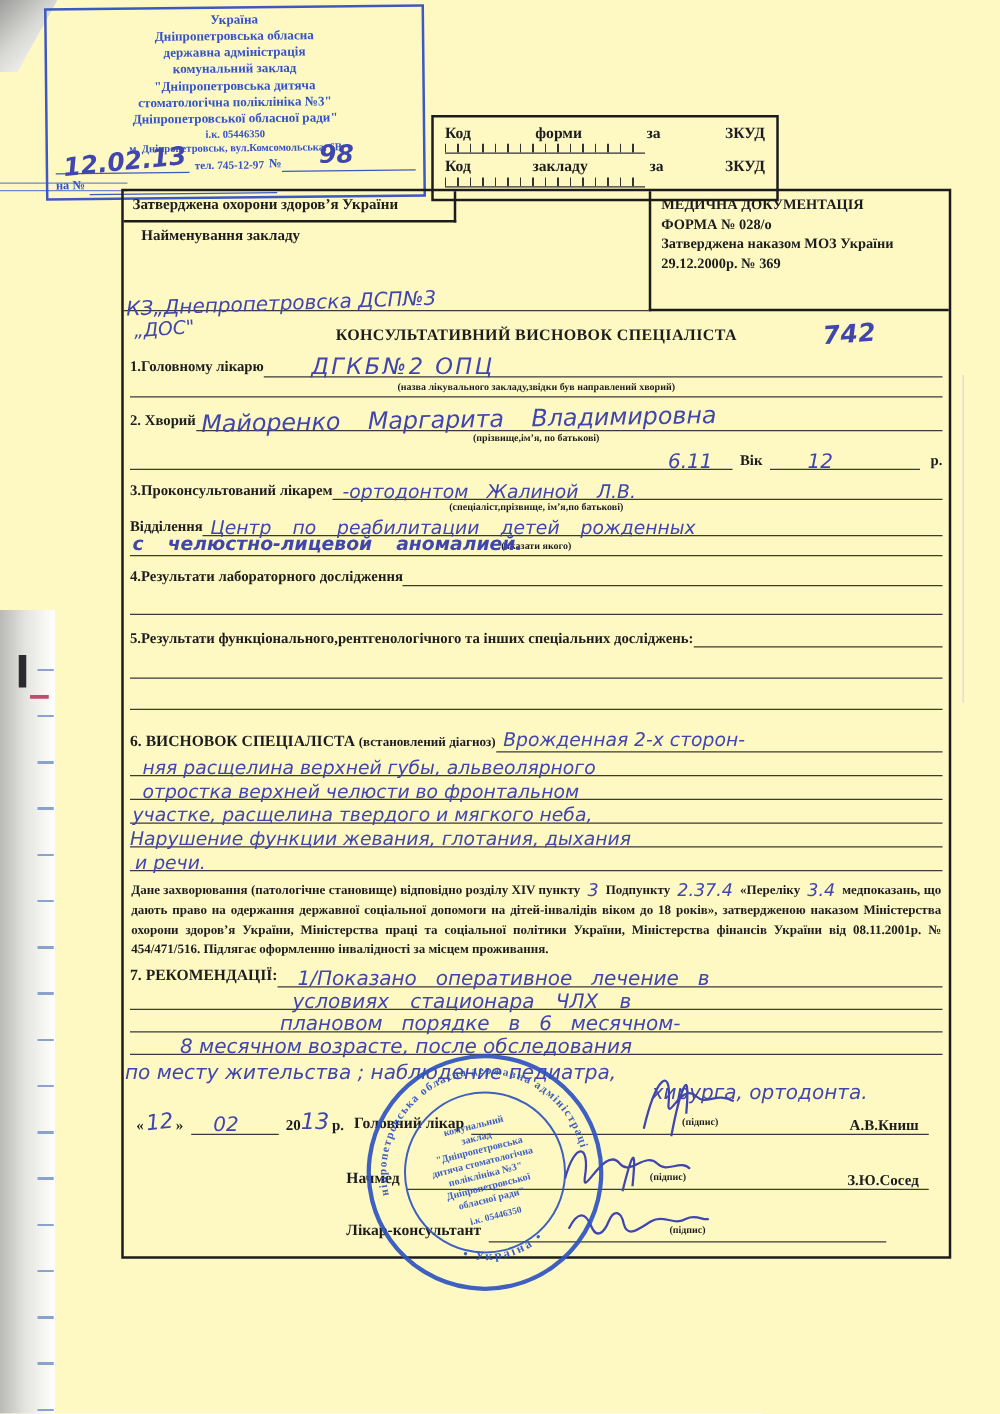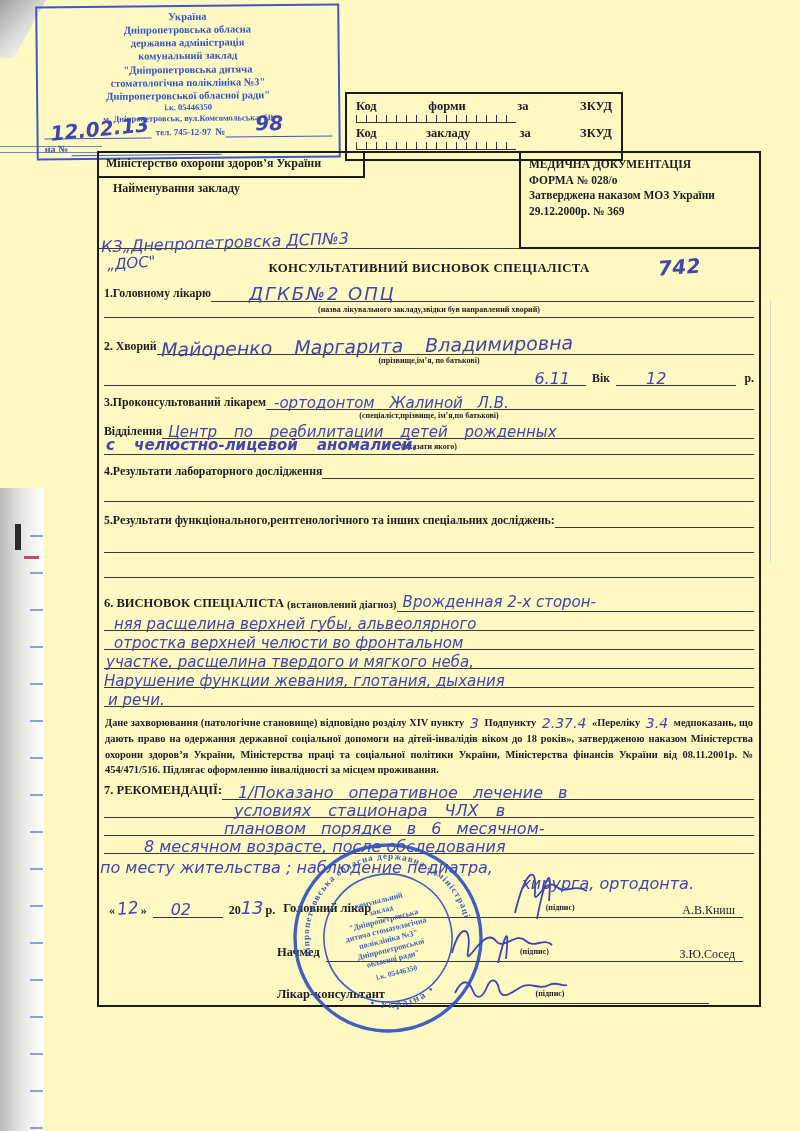--- a/index.html
+++ b/index.html
@@ -54,32 +54,32 @@
   .title{ text-align:center;font-weight:bold;font-size:12.8px;letter-spacing:.3px;margin-top:12px;position:relative;}
   .title .hw-num{position:absolute;right:58px;top:-6px;font-size:20px;transform:rotate(-4deg);}
   .row{display:flex;align-items:flex-end;margin:0 5px;position:relative;}
   .lbl{font-weight:bold;font-size:11.8px;white-space:nowrap;line-height:1.4;}
   .fill{flex:1;border-bottom:1px solid #3a3a3a;position:relative;height:17px;}
   .fill>.hw{position:absolute;bottom:-3px;left:12px;}
   .caption{ text-align:center;font-weight:bold;font-size:8px;line-height:1.4;margin:0 5px;position:relative;}
   .capline{border-bottom:1px solid #3a3a3a;height:13px;}
   .emptyline{border-bottom:1px solid #3a3a3a;height:16px;margin:0 5px;position:relative;}
   .hw-over{position:absolute;bottom:-3px;left:10px;}
-  .mt2{margin-top:2px}.mt4{margin-top:14px}.mt6{margin-top:6px}.mt8{margin-top:8px}
+  .mt2{margin-top:2px}.mt4{margin-top:4px}.mt6{margin-top:6px}.mt8{margin-top:8px}
   .mt10{margin-top:6px}.mt12{margin-top:12px}
   
   .law{margin:8px 6px 0;font-size:10.4px;font-weight:bold;text-align:justify;line-height:1.5;}
   .hwi{font-family:"DejaVu Sans",sans-serif;font-style:italic;color:#4146ae;font-weight:400;
        font-size:14px;line-height:0;position:relative;top:2px;margin:0 3px;}
   
   .signoff{margin-top:10px;}
   .sigrow{display:flex;align-items:flex-end;margin:0 10px;position:relative;}
   .sigrow .fill{margin:0 6px;}
   .under-cap{position:absolute;top:3px;left:0;width:100%;text-align:center;font-size:8px;font-weight:bold;color:#1d1d20;font-style:normal;}
-  .nm{position:absolute;right:8px;bottom:-1px;font-weight:normal;font-size:12px;font-family:"Liberation Serif",serif;color:#1d1d20;}
+  .nm{position:absolute;right:8px;bottom:-1px;font-weight:bold;font-size:12px;font-family:"Liberation Serif",serif;color:#1d1d20;}
   .dq{font-weight:bold;font-size:12px;}
   .hw-day{font-size:17px;margin:0 2px;transform:rotate(-6deg);display:inline-block;}
   .hw-mon{position:absolute;bottom:-2px;left:18px;font-size:16px;}
   .hw-yr{font-size:18px;}
   .mseg{width:70px;border-bottom:1px solid #3a3a3a;height:15px;position:relative;margin:0 6px;}
   .sig-svg{position:absolute;overflow:visible;}
   .rstamp{position:absolute;left:288px;top:838px;transform:rotate(-14deg);opacity:.92;}
 </style>
 </head>
 <body>
@@ -134,21 +134,21 @@
       <span>за</span>
       <span>ЗКУД</span>
     </div>
     <div class="comb"></div>
   </div>
 
   <div class="formbox">
 
     <div class="hdr">
       <div class="hdr-left">
-        <div class="ministry">Міністерство охорони здоров’я України</div>
+        <div class="ministry">Затверджена охорони здоров’я України</div>
         <div class="facility-label">Найменування закладу</div>
         <div class="facility-area">
           <span class="hw hw1">КЗ„Днепропетровска ДСП№3</span>
           <span class="hw hw2">„ДОС"</span>
         </div>
       </div>
       <div class="hdr-right">
         <div>МЕДИЧНА ДОКУМЕНТАЦІЯ</div>
         <div>ФОРМА № 028/о</div>
         <div class="just">Затверджена наказом МОЗ України</div>

